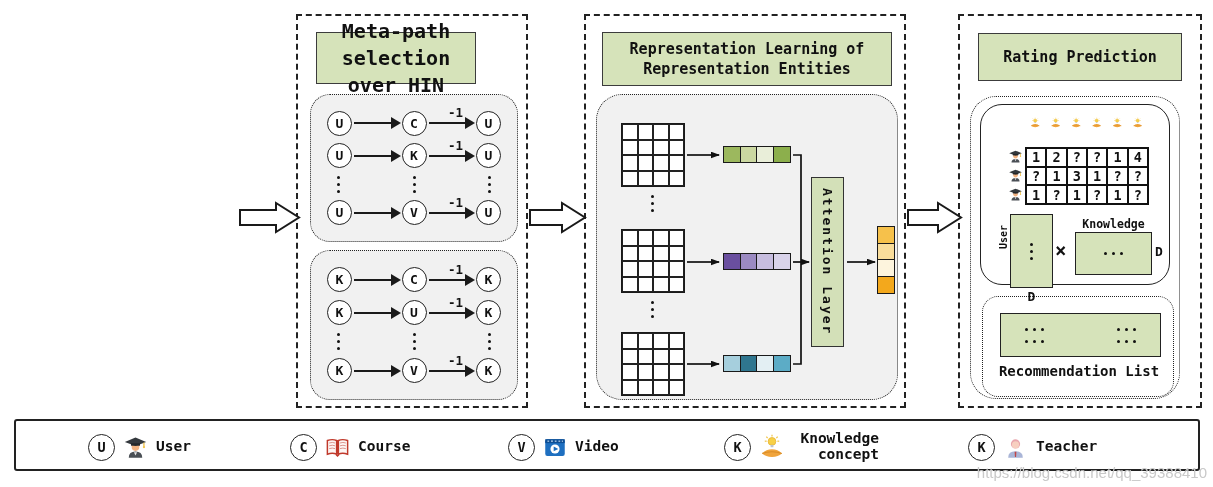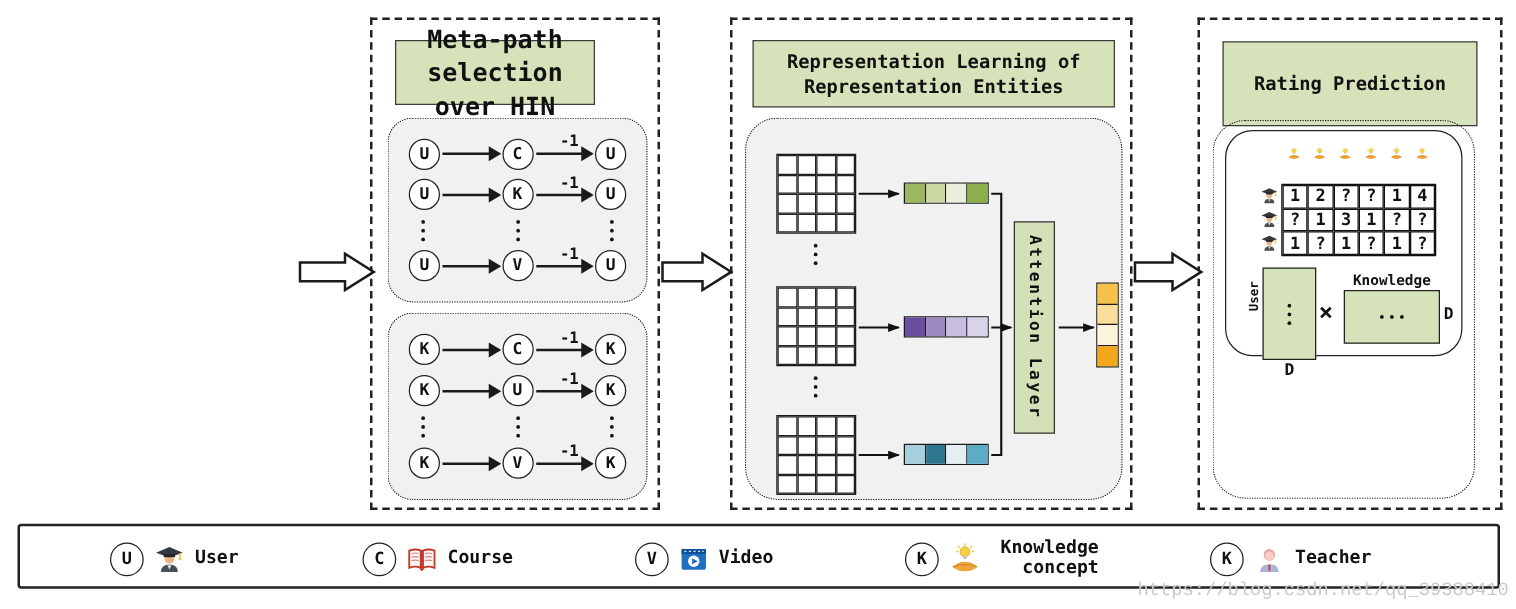--- a/index.html
+++ b/index.html
@@ -59,21 +59,21 @@
   
   .legend { position:absolute; left:14px; top:419px; width:1186px; height:52px;
             border:2px solid #222; border-radius:3px; background:#fff; }
   .litem { position:absolute; top:6px; height:40px; display:flex; align-items:center; gap:7px; }
   .lcircle { flex:none; width:27px; height:27px; border:1.7px solid #222; border-radius:50%;
              display:flex; align-items:center; justify-content:center; font-weight:bold; font-size:13.5px; background:#fff; }
   .llabel { font-size:14.5px; font-weight:bold; line-height:1.1; }
   .llabel.wrap { width:86px; text-align:right; }
 
   .watermark { position:absolute; right:6px; bottom:6px; font-size:15px; color:#c9c9c9;
-               font-family:Liberation Mono, monospace; }
+               font-family:Liberation Sans, sans-serif; }
   svg.overlay { position:absolute; pointer-events:none; }
   .iconsvg { display:block; }
 </style>
 </head>
 <body>
 
 <svg width="0" height="0" style="position:absolute" aria-hidden="true">
   <defs>
     <marker id="ah" markerUnits="userSpaceOnUse" markerWidth="11" markerHeight="9" refX="8.5" refY="3.5" orient="auto">
       <path d="M0,0 L9.5,3.5 L0,7 Z" fill="#111"></path>
@@ -340,21 +340,21 @@
       <div class="vector-vert" style="left:280px;top:131px">
           <div class="vcell" style="background: rgb(246, 193, 75);"></div>
           <div class="vcell" style="background: rgb(249, 221, 155);"></div>
           <div class="vcell" style="background: rgb(253, 244, 221);"></div>
           <div class="vcell" style="background: rgb(243, 168, 28);"></div>
         </div>
     </div>
   </div>
 
   <div class="panel" style="left:958px;top:14px;width:244px;height:394px">
-    <div class="ptitle" style="left:18px;top:17px;width:204px;height:68px">
+    <div class="ptitle" style="left:18px;top:17px;width:204px;height:48px">
       <span>Rating Prediction</span>
     </div>
     <div class="inner-dot" style="left:10px;top:80px;width:210px;height:303px;border-radius:26px"></div>
 
     <div class="solid-round" style="left:20px;top:88px;width:190px;height:181px">
 
       <svg class="overlay" style="left:44px;top:11px" width="124" height="14" viewBox="0 0 124 14">
         <use href="#sym-knowledge" x="4.2" y="1" width="12" height="12"></use>
         <use href="#sym-knowledge" x="24.7" y="1" width="12" height="12"></use>
         <use href="#sym-knowledge" x="45.2" y="1" width="12" height="12"></use>
@@ -404,20 +404,49 @@
       <div class="gbox" style="left:94px;top:127px;width:77px;height:43px">
         <span class="hdots">
             <i></i>
             <i></i>
             <i></i>
           </span>
       </div>
       <div class="lbl" style="left:174px;top:139px;font-size:13px">D</div>
     </div>
 
+    <div class="inner-dot" style="left:22px;top:280px;width:192px;height:101px;border-radius:16px">
+      <div class="gbox" style="left:17px;top:16px;width:161px;height:44px;flex-direction:column;gap:9px;align-items:stretch;padding:0 24px">
+        <span style="display:flex;justify-content:space-between">
+          <span class="hdots">
+              <i></i>
+              <i></i>
+              <i></i>
+            </span>
+          <span class="hdots">
+              <i></i>
+              <i></i>
+              <i></i>
+            </span>
+        </span>
+        <span style="display:flex;justify-content:space-between">
+          <span class="hdots">
+              <i></i>
+              <i></i>
+              <i></i>
+            </span>
+          <span class="hdots">
+              <i></i>
+              <i></i>
+              <i></i>
+            </span>
+        </span>
+      </div>
+      <div class="lbl" style="left:0;top:66px;width:192px;text-align:center;font-size:14px">Recommendation List</div>
+    </div>
   </div>
 
   <svg class="overlay" style="left:0;top:0" width="1213" height="487" viewBox="0 0 1213 487">
     <polygon points="240,210 276,210 276,203 299,217.5 276,232 276,225 240,225" fill="#fff" stroke="#1a1a1a" stroke-width="2"></polygon>
     <polygon points="530,210 562,210 562,203 585,217.5 562,232 562,225 530,225" fill="#fff" stroke="#1a1a1a" stroke-width="2"></polygon>
     <polygon points="908,210 938,210 938,203 961,217.5 938,232 938,225 908,225" fill="#fff" stroke="#1a1a1a" stroke-width="2"></polygon>
   </svg>
 
   <div class="legend">
     <div class="litem" style="left:72px">

